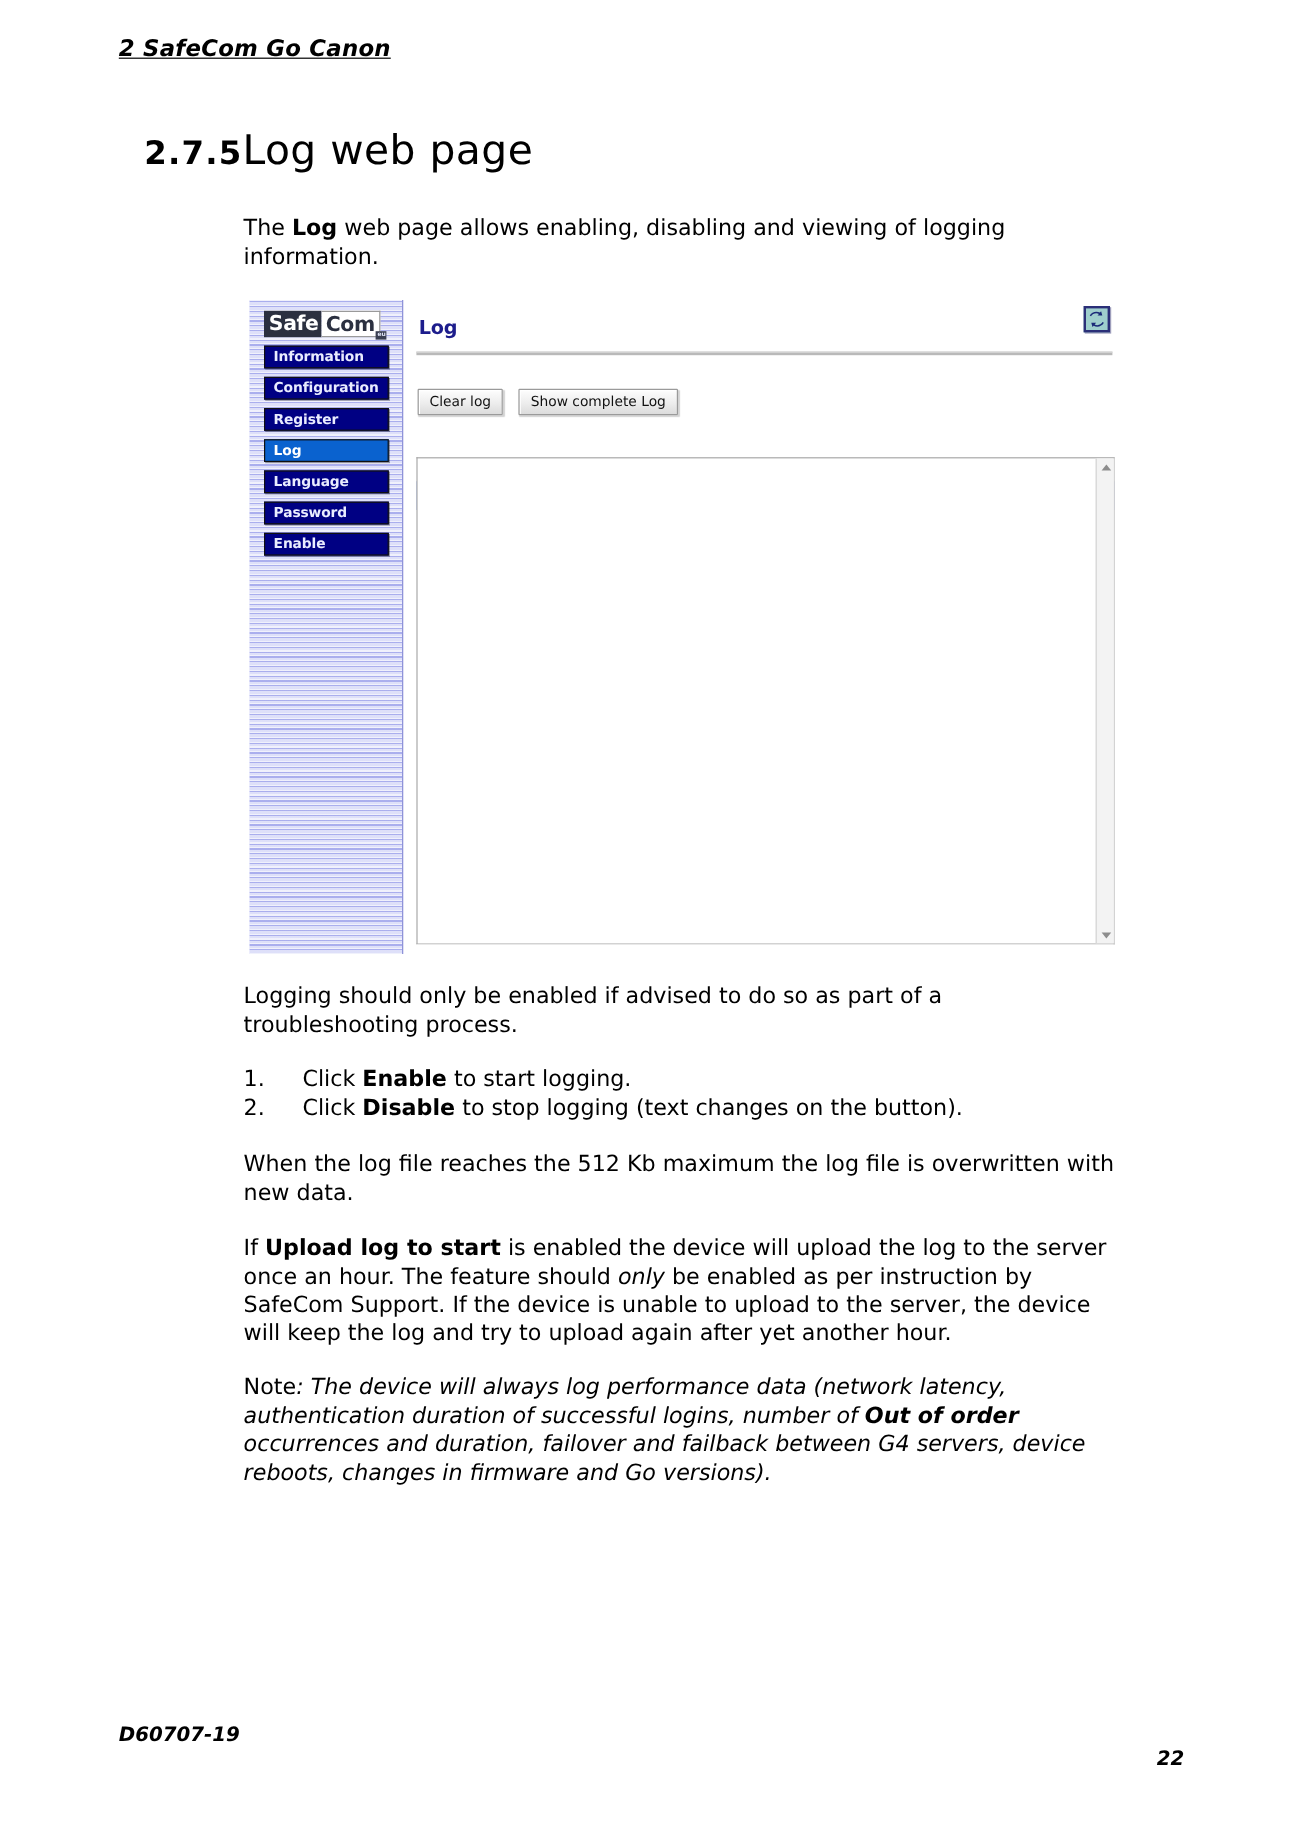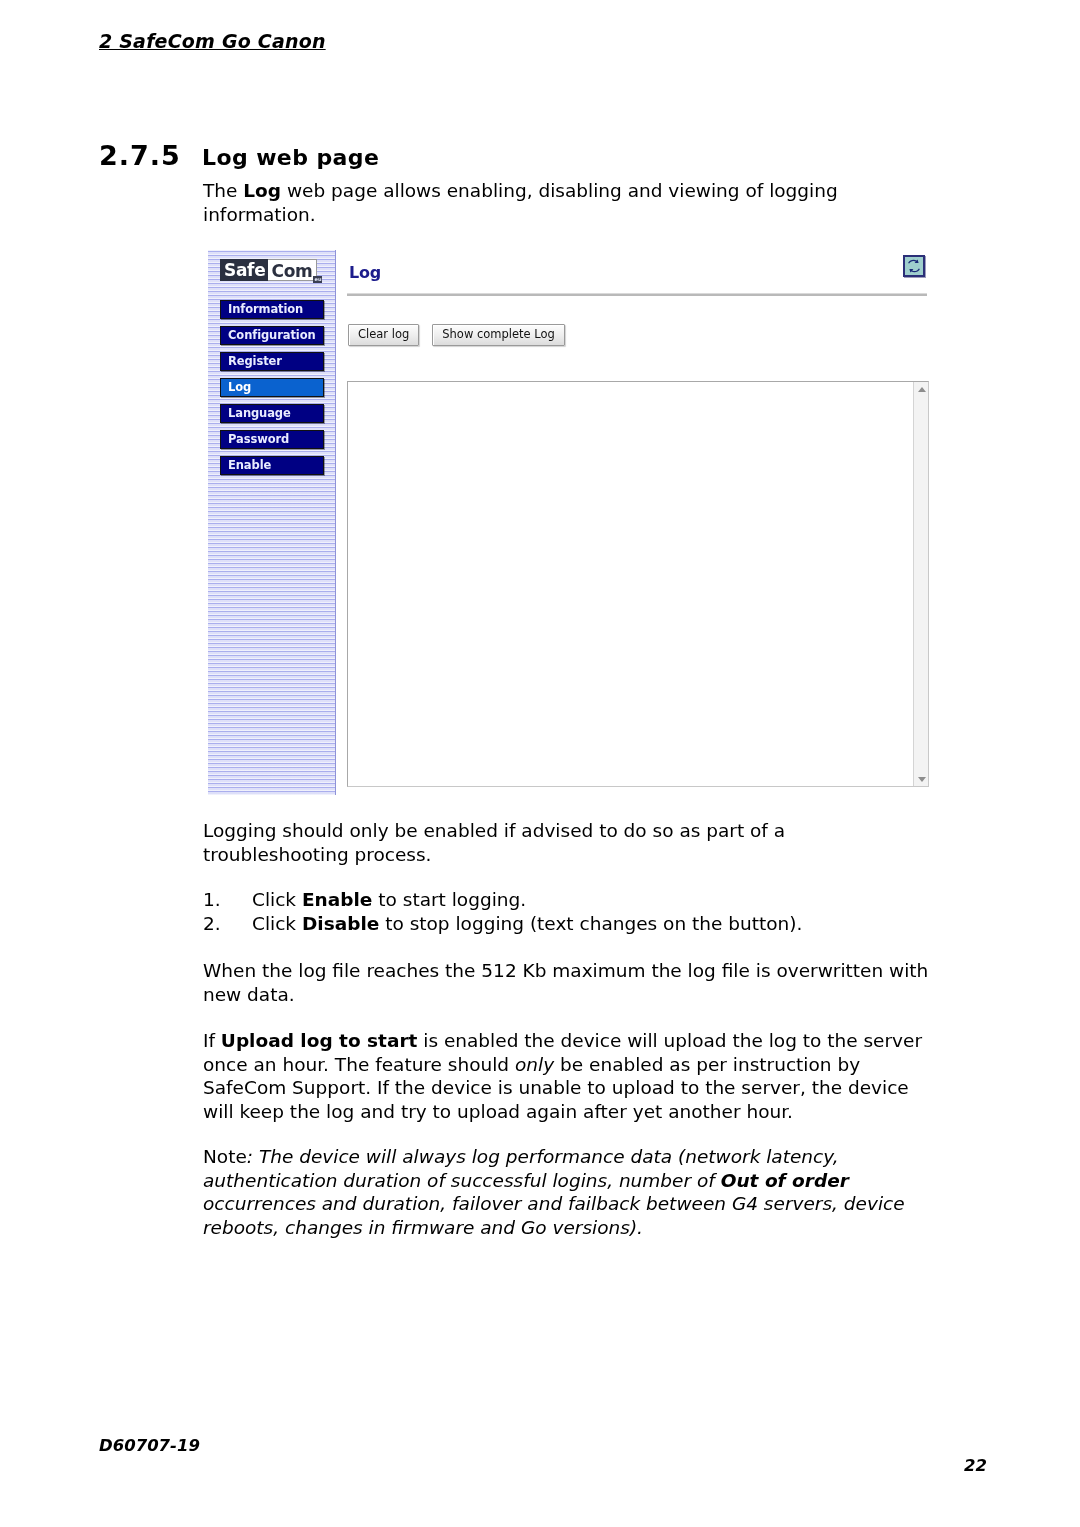--- a/index.html
+++ b/index.html
@@ -31,35 +31,36 @@
     font-size: 19px;
     letter-spacing: 0.2px;
     color: #000;
     text-decoration: underline;
   }
 
   
   .section-heading {
     position: absolute;
     left: 99px;
-    top: 140px;
+    top: 106px;
     width: 850px;
     display: flex;
     align-items: baseline;
+    text-align: right;
   }
   .section-number {
     font-size: 27px;
     font-weight: 700;
     letter-spacing: 1px;
     width: 103px;
     flex: 0 0 103px;
   }
   .section-title {
-    font-size: 22px;
-    font-weight: 700;
+    font-size: 34px;
+    font-weight: 400;
     letter-spacing: 0.4px;
   }
 
   
   .body-col {
     position: absolute;
     left: 203px;
     width: 730px;
   }
   .para {
@@ -162,21 +163,21 @@
     font-size: 5px;
     line-height: 7px;
     font-weight: 700;
     padding: 0 1px;
     letter-spacing: 0;
   }
 
   .ss-nav {
     position: absolute;
     left: 12px;
-    top: 50px;
+    top: 38px;
     width: 104px;
   }
   .ss-nav-item {
     height: 19px;
     margin-bottom: 7px;
     background: #000083;
     border: 1px solid #111111;
     box-sizing: border-box;
     color: #e9ecff;
     font-size: 11.5px;

